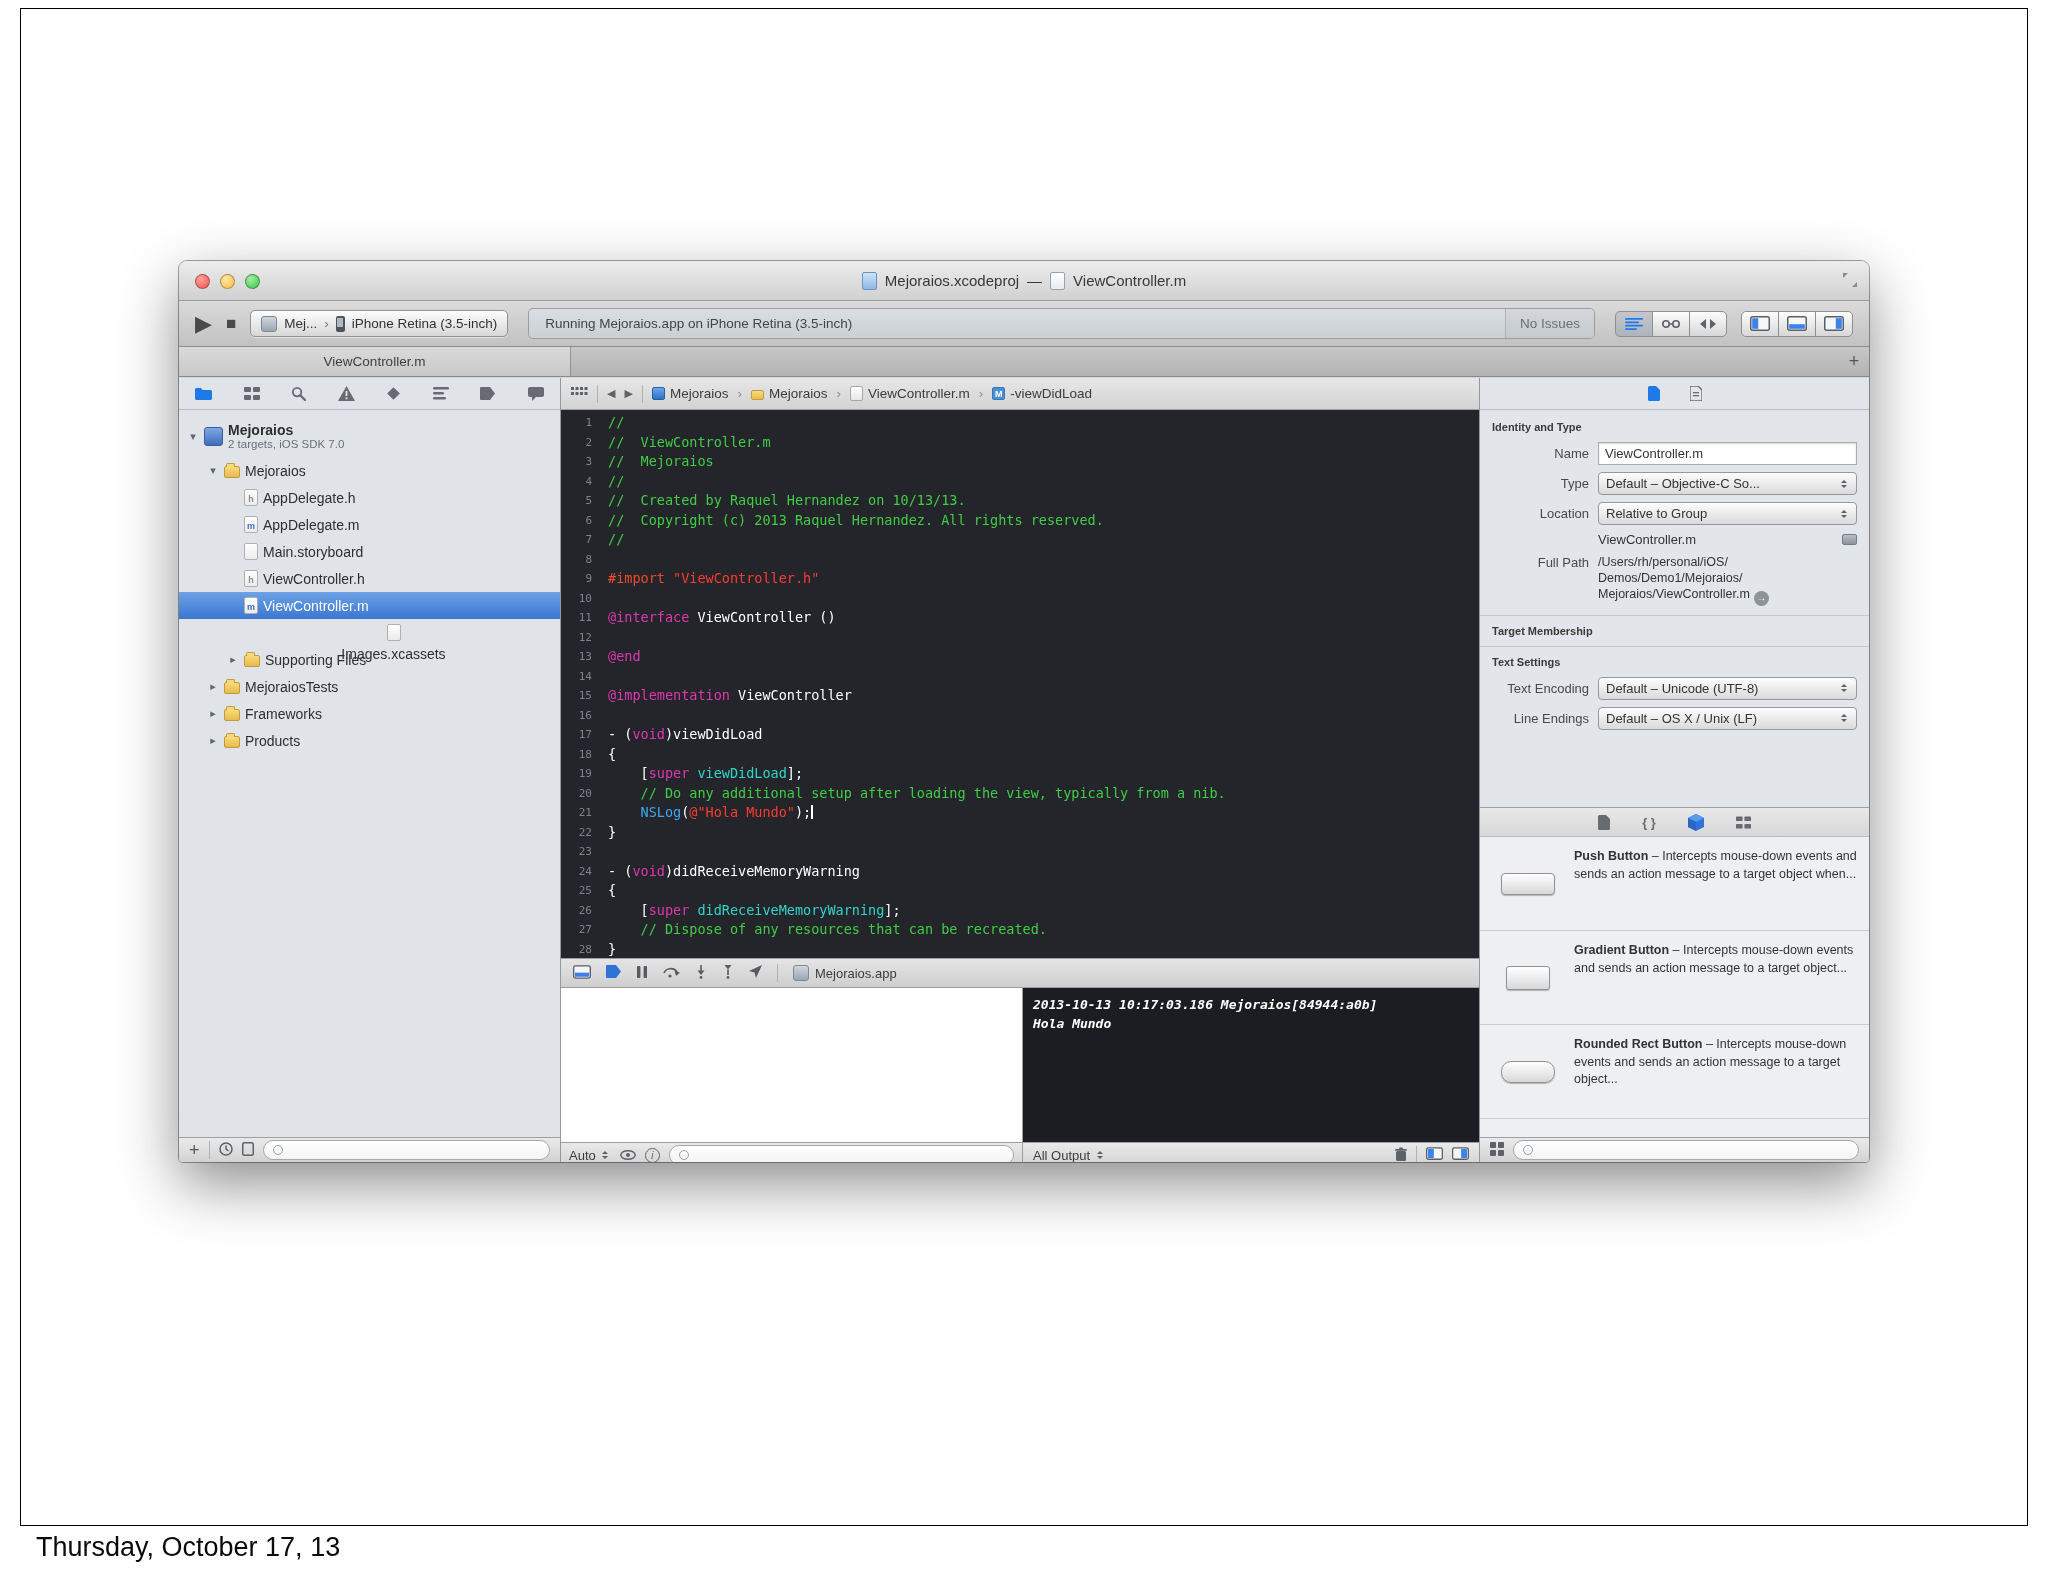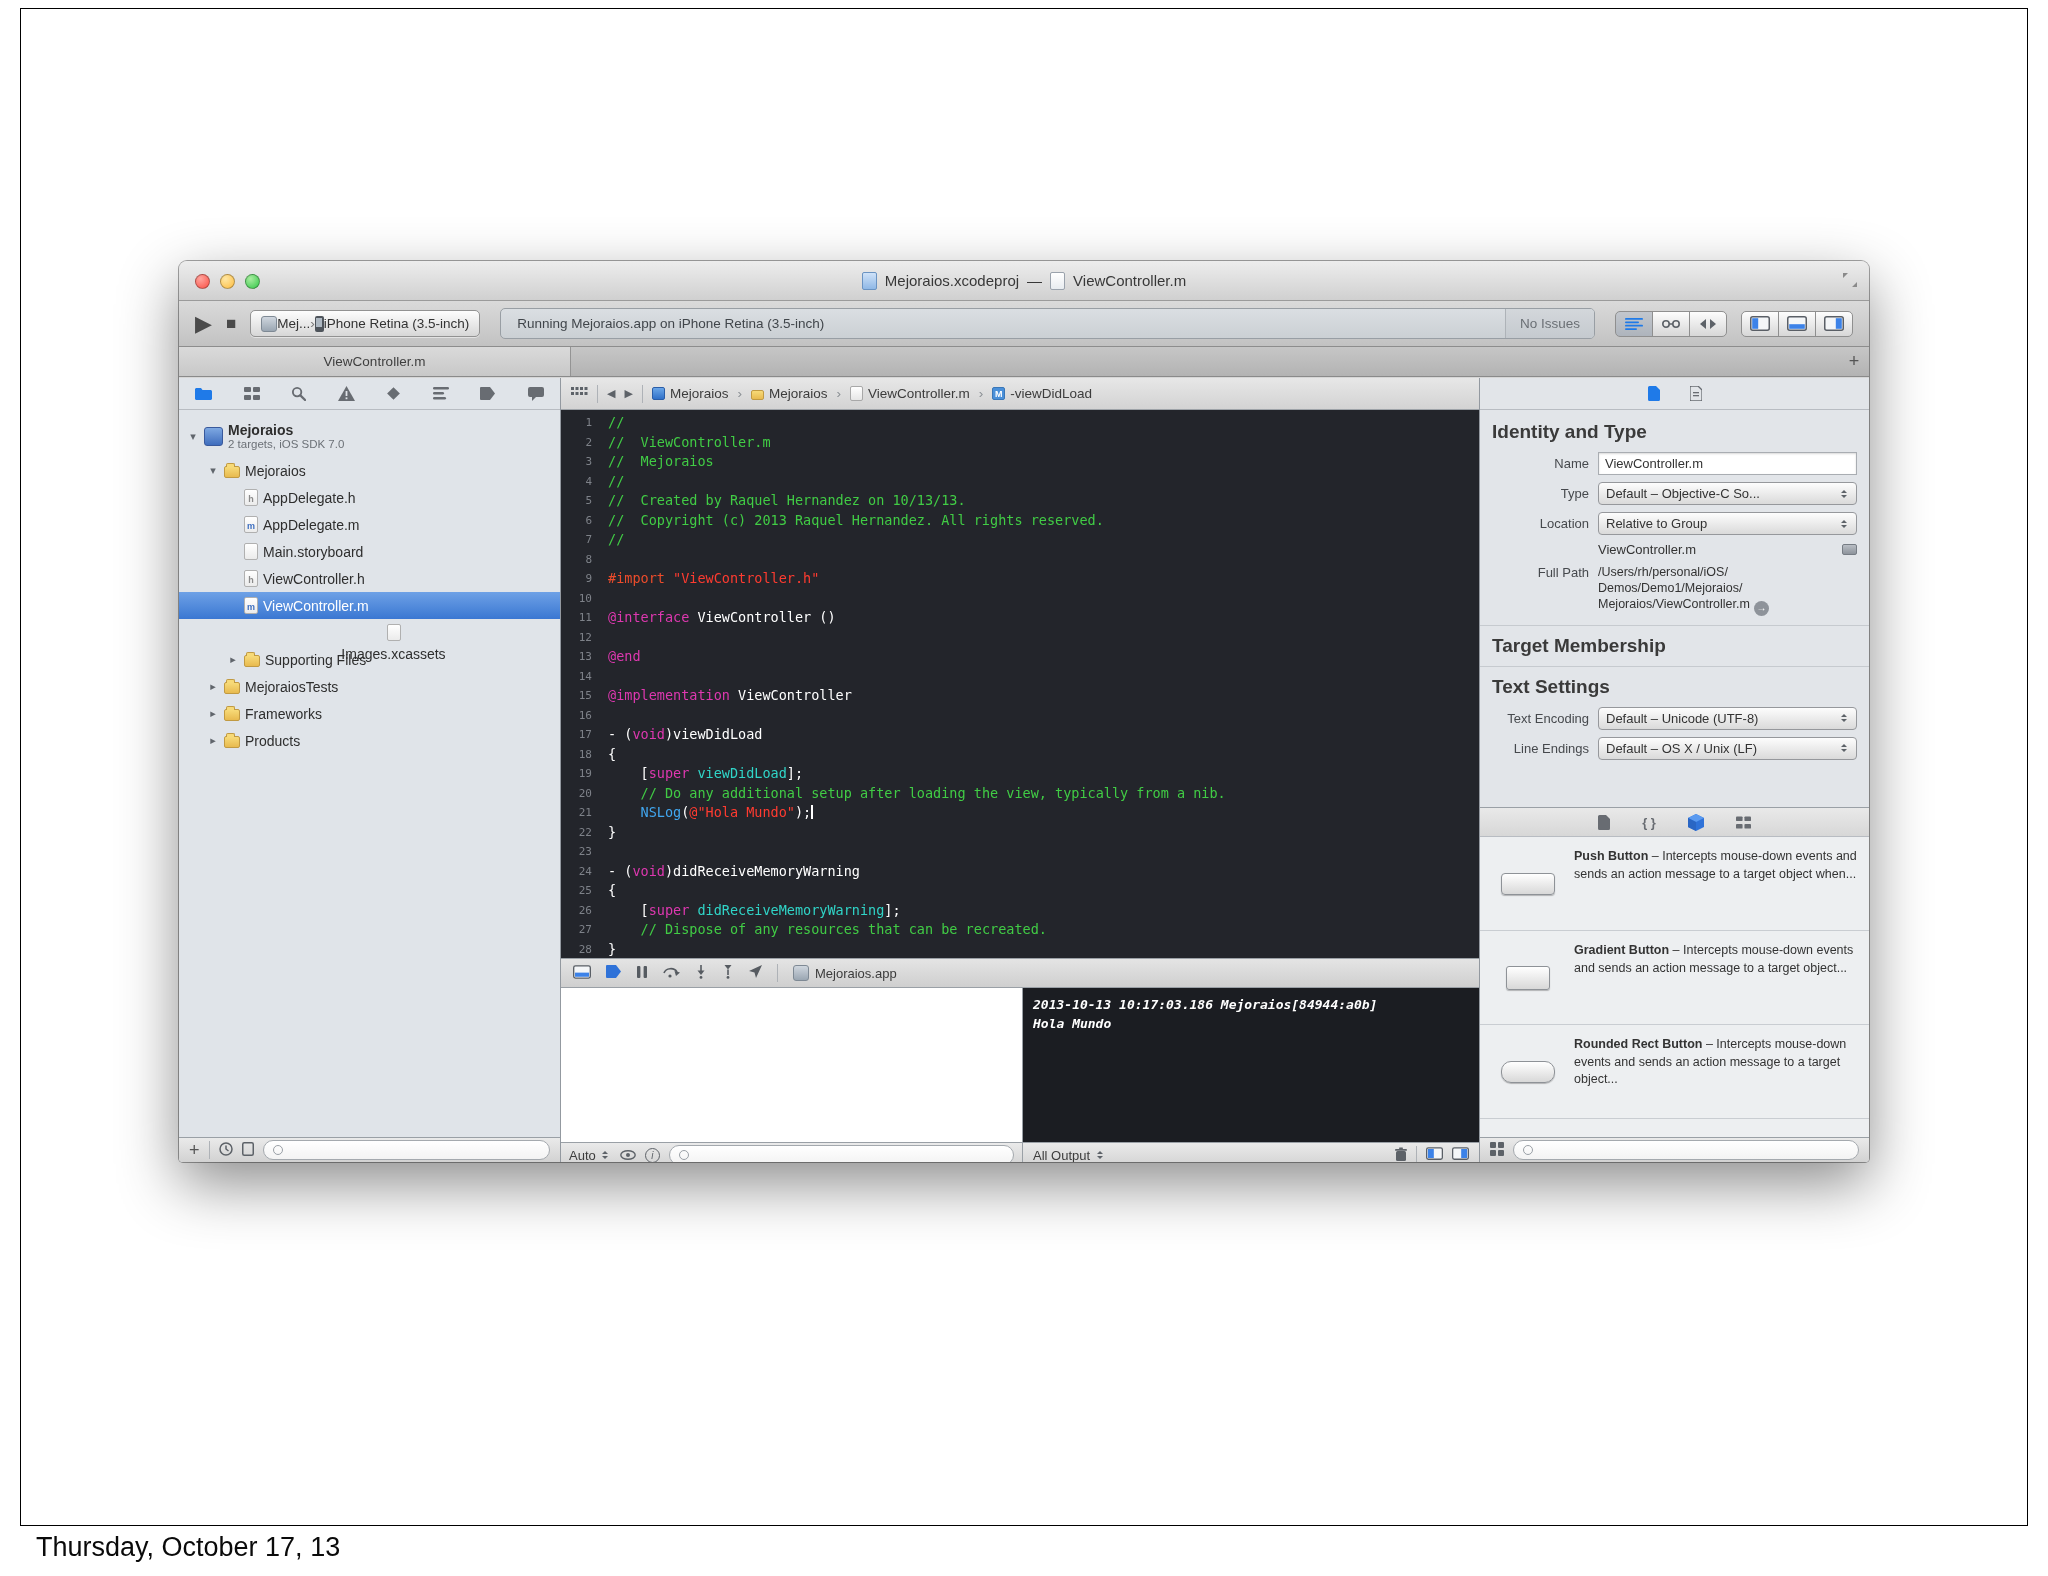--- a/index.html
+++ b/index.html
@@ -26,21 +26,21 @@
     background:linear-gradient(#fff,#e8ecf0); }
   .proxy-ic.blue { background:linear-gradient(#cfe2f8,#8fb8e6); border-color:#6a93c2; }
   .fullscreen-ic { position:absolute; right:12px; top:12px; color:#8a8a8a; }
 
   .toolbar { position:relative; height:46px; background:linear-gradient(#dadada,#c2c2c2);
     border-bottom:1px solid #8d8d8d; display:flex; align-items:center; padding:0 16px; gap:14px; }
   .run-glyph { font-size:22px; color:#4a4a4a; line-height:1; cursor:default; }
   .stop-glyph { font-size:17px; color:#4a4a4a; line-height:1; }
   .scheme { height:27px; border:1px solid #929292; border-radius:5px;
     background:linear-gradient(#fdfdfd,#d7d7d7); display:flex; align-items:center;
-    padding:0 10px; font-size:13.5px; color:#333; box-shadow:0 1px 0 rgba(255,255,255,.5); }
+    padding:0 10px; gap:7px; font-size:13.5px; color:#333; box-shadow:0 1px 0 rgba(255,255,255,.5); }
   .mini-app { width:16px; height:16px; border-radius:3px; border:1px solid #7e8994;
     background:linear-gradient(#cfd6de,#9aa6b2); }
   .chev::after { content:"›"; color:#777; }
   .phone-ic { width:9px; height:16px; border-radius:2px; background:#4e545b; position:relative; }
   .phone-ic::after { content:""; position:absolute; left:1.5px; top:2.5px; width:6px; height:9px; background:#aeb8c2; }
   .activity { position:relative; flex:1; height:31px; margin:0 6px; border:1px solid #989ea4;
     border-radius:5px; background:linear-gradient(#dadee2,#cbd0d4); display:flex; align-items:center;
     padding:0 120px 0 16px; font-size:13.5px; color:#41464b; overflow:hidden; }
   .no-issues { position:absolute; right:0; top:0; bottom:0; display:flex; align-items:center;
     padding:0 14px; border-left:1px solid #aeb3b8; color:#6b7075;
@@ -160,21 +160,21 @@
     padding:0 8px; border-right:1px solid #9aa0a6; }
   .console-bar { flex:1; height:100%; display:flex; align-items:center; gap:9px; padding:0 10px; }
   .right-group { margin-left:auto; display:flex; align-items:center; gap:9px; }
 
   
   .utilities { width:390px; flex:none; background:#e2e5e9; border-left:1px solid #9399a0;
     display:flex; flex-direction:column; }
   .util-minibar { height:32px; flex:none; border-bottom:1px solid #b8bcc2; display:flex;
     align-items:center; justify-content:center; gap:30px; color:#686c72; }
   .inspector { height:397px; flex:none; padding:8px 12px 0; font-size:13px; color:#333; overflow:hidden; }
-  .insp-header { font-weight:bold; font-size:19px; color:#3a3a3a; margin:3px 0 9px; }
+  .insp-header { font-weight:bold; font-size:11px; color:#3a3a3a; margin:3px 0 9px; }
   .insp-row { display:flex; align-items:center; margin-bottom:7px; }
   .insp-label { width:106px; flex:none; text-align:right; padding-right:9px; color:#46494d; }
   .insp-label.top { align-self:flex-start; padding-top:1px; }
   .insp-field { flex:1; height:23px; background:#fff; border:1px solid #a9adb2;
     box-shadow:inset 0 1px 2px rgba(0,0,0,.15); display:flex; align-items:center; padding:0 6px;
     white-space:nowrap; overflow:hidden; }
   .insp-popup { flex:1; height:23px; border:1px solid #96989c; border-radius:4px;
     background:linear-gradient(#fdfdfd,#dadada); display:flex; align-items:center; padding:0 7px;
     white-space:nowrap; overflow:hidden; }
   .insp-popup .stepper { margin-left:auto; flex:none; }

